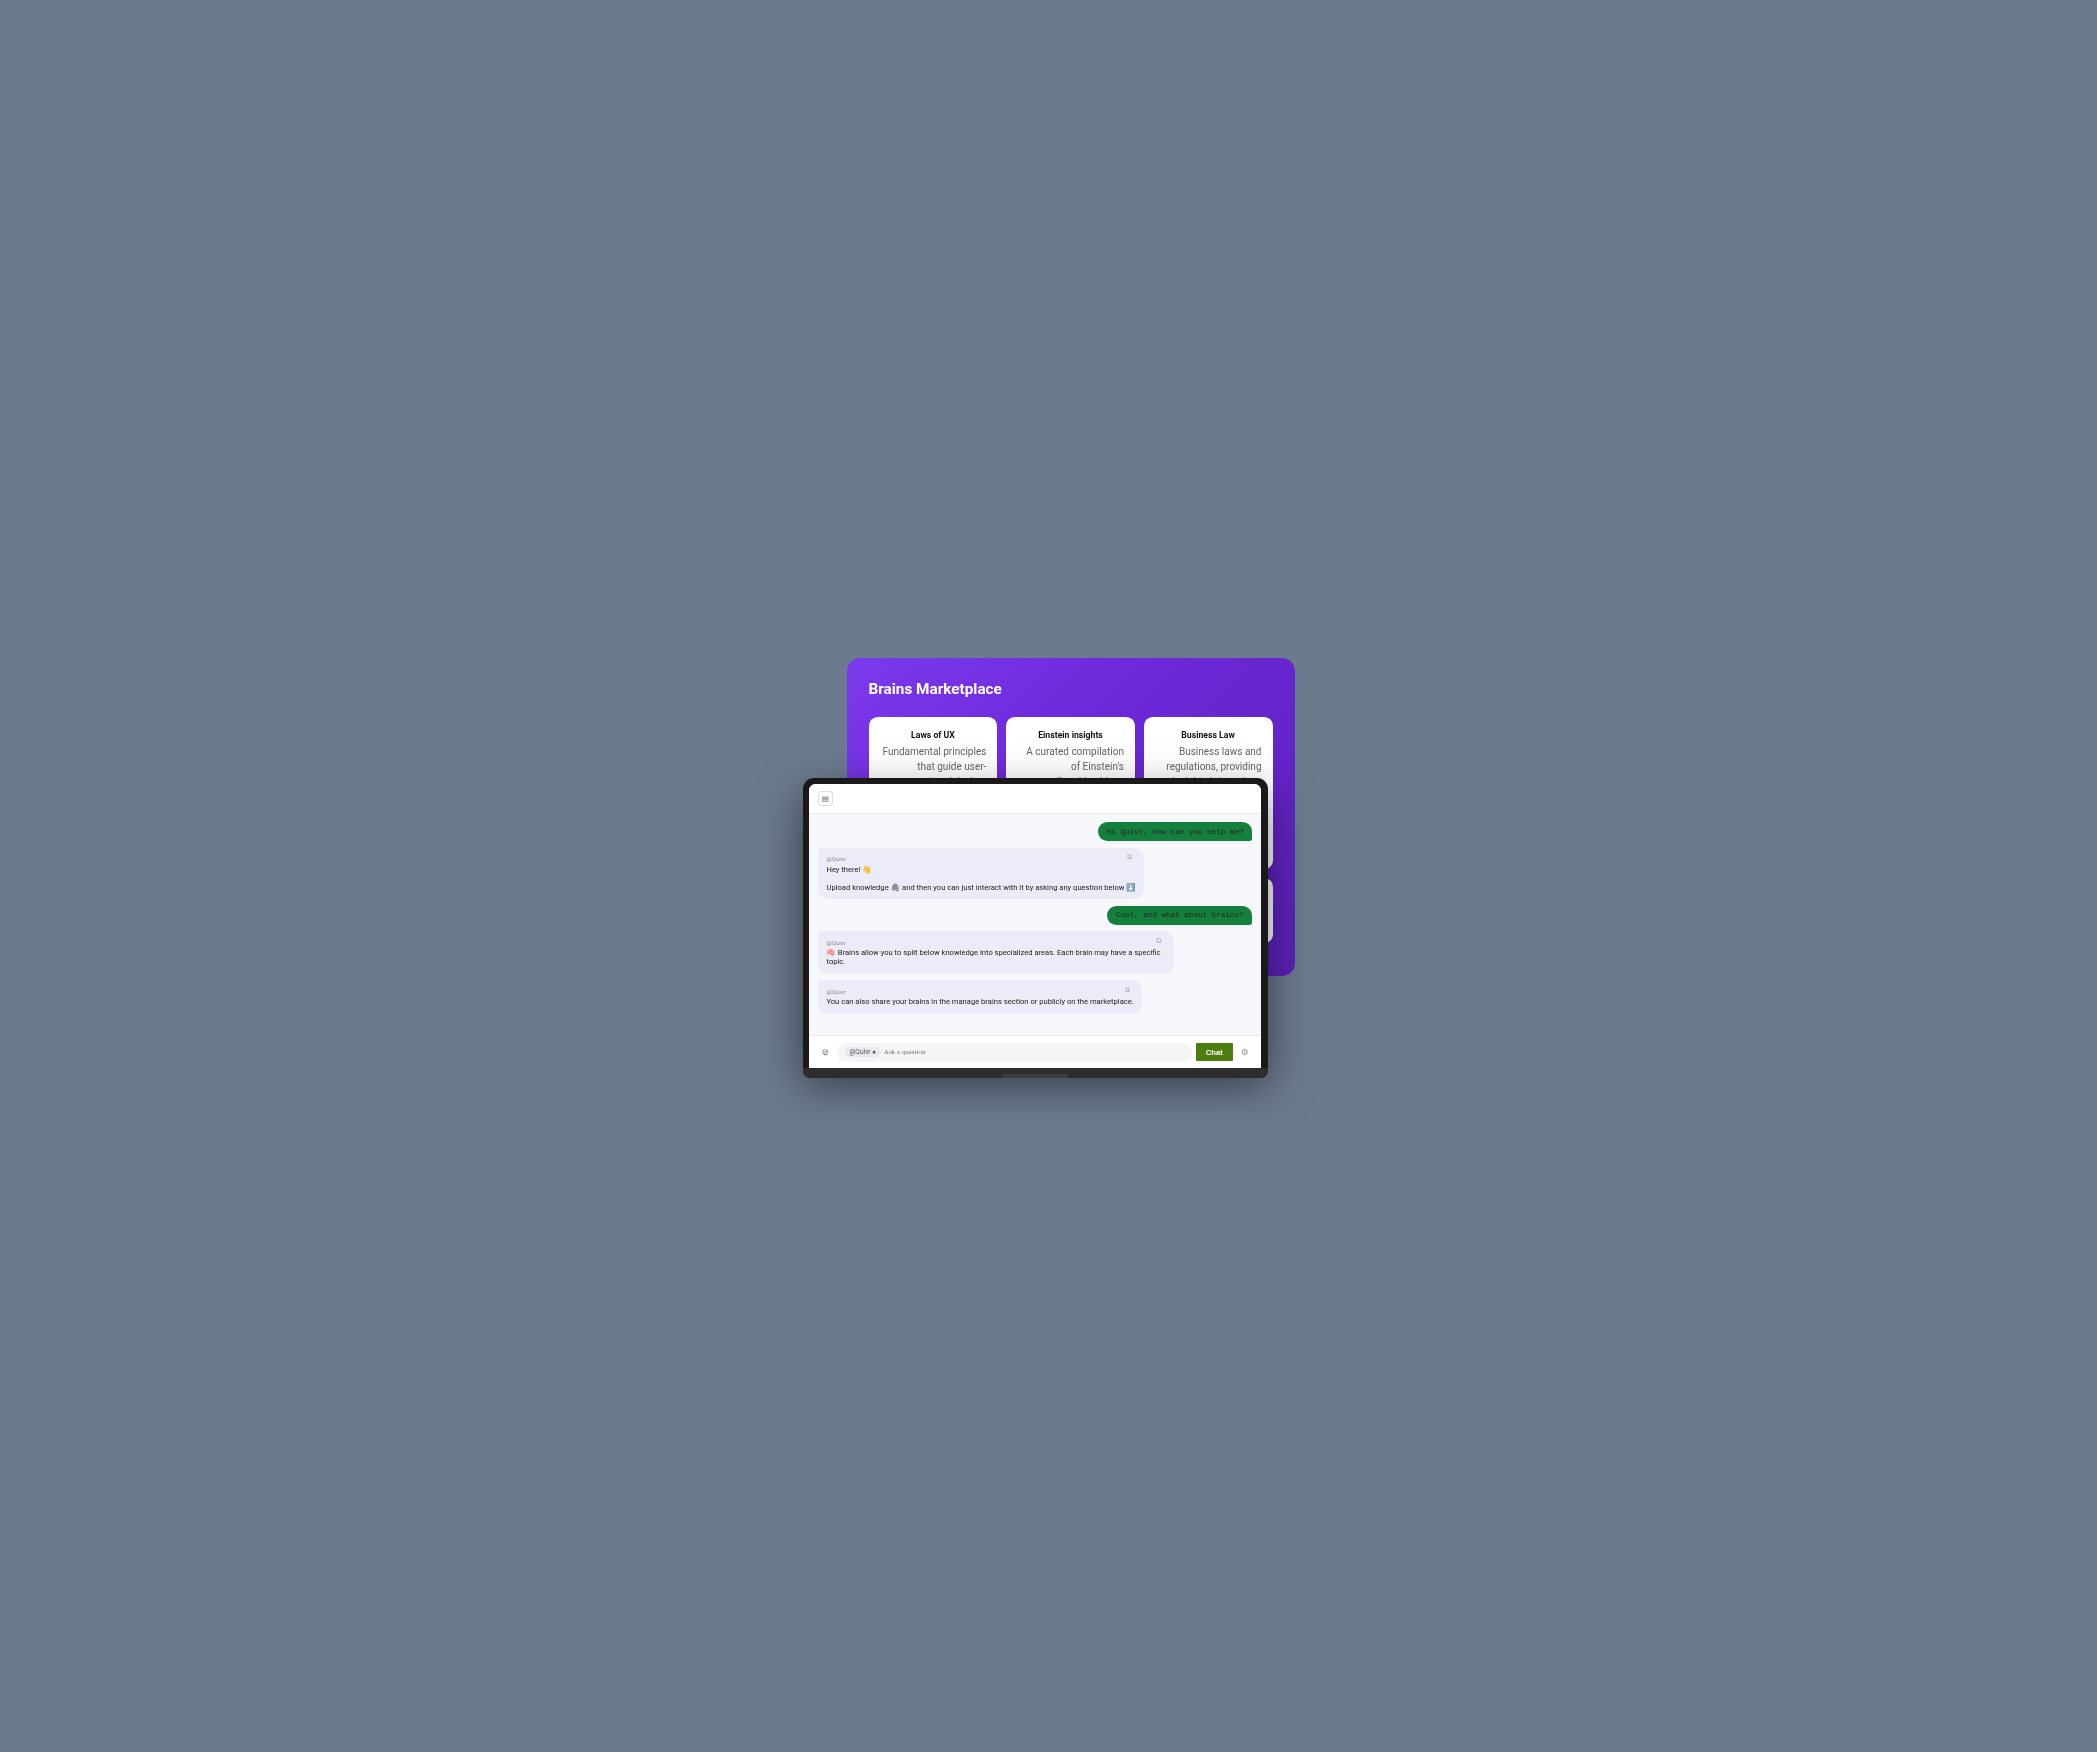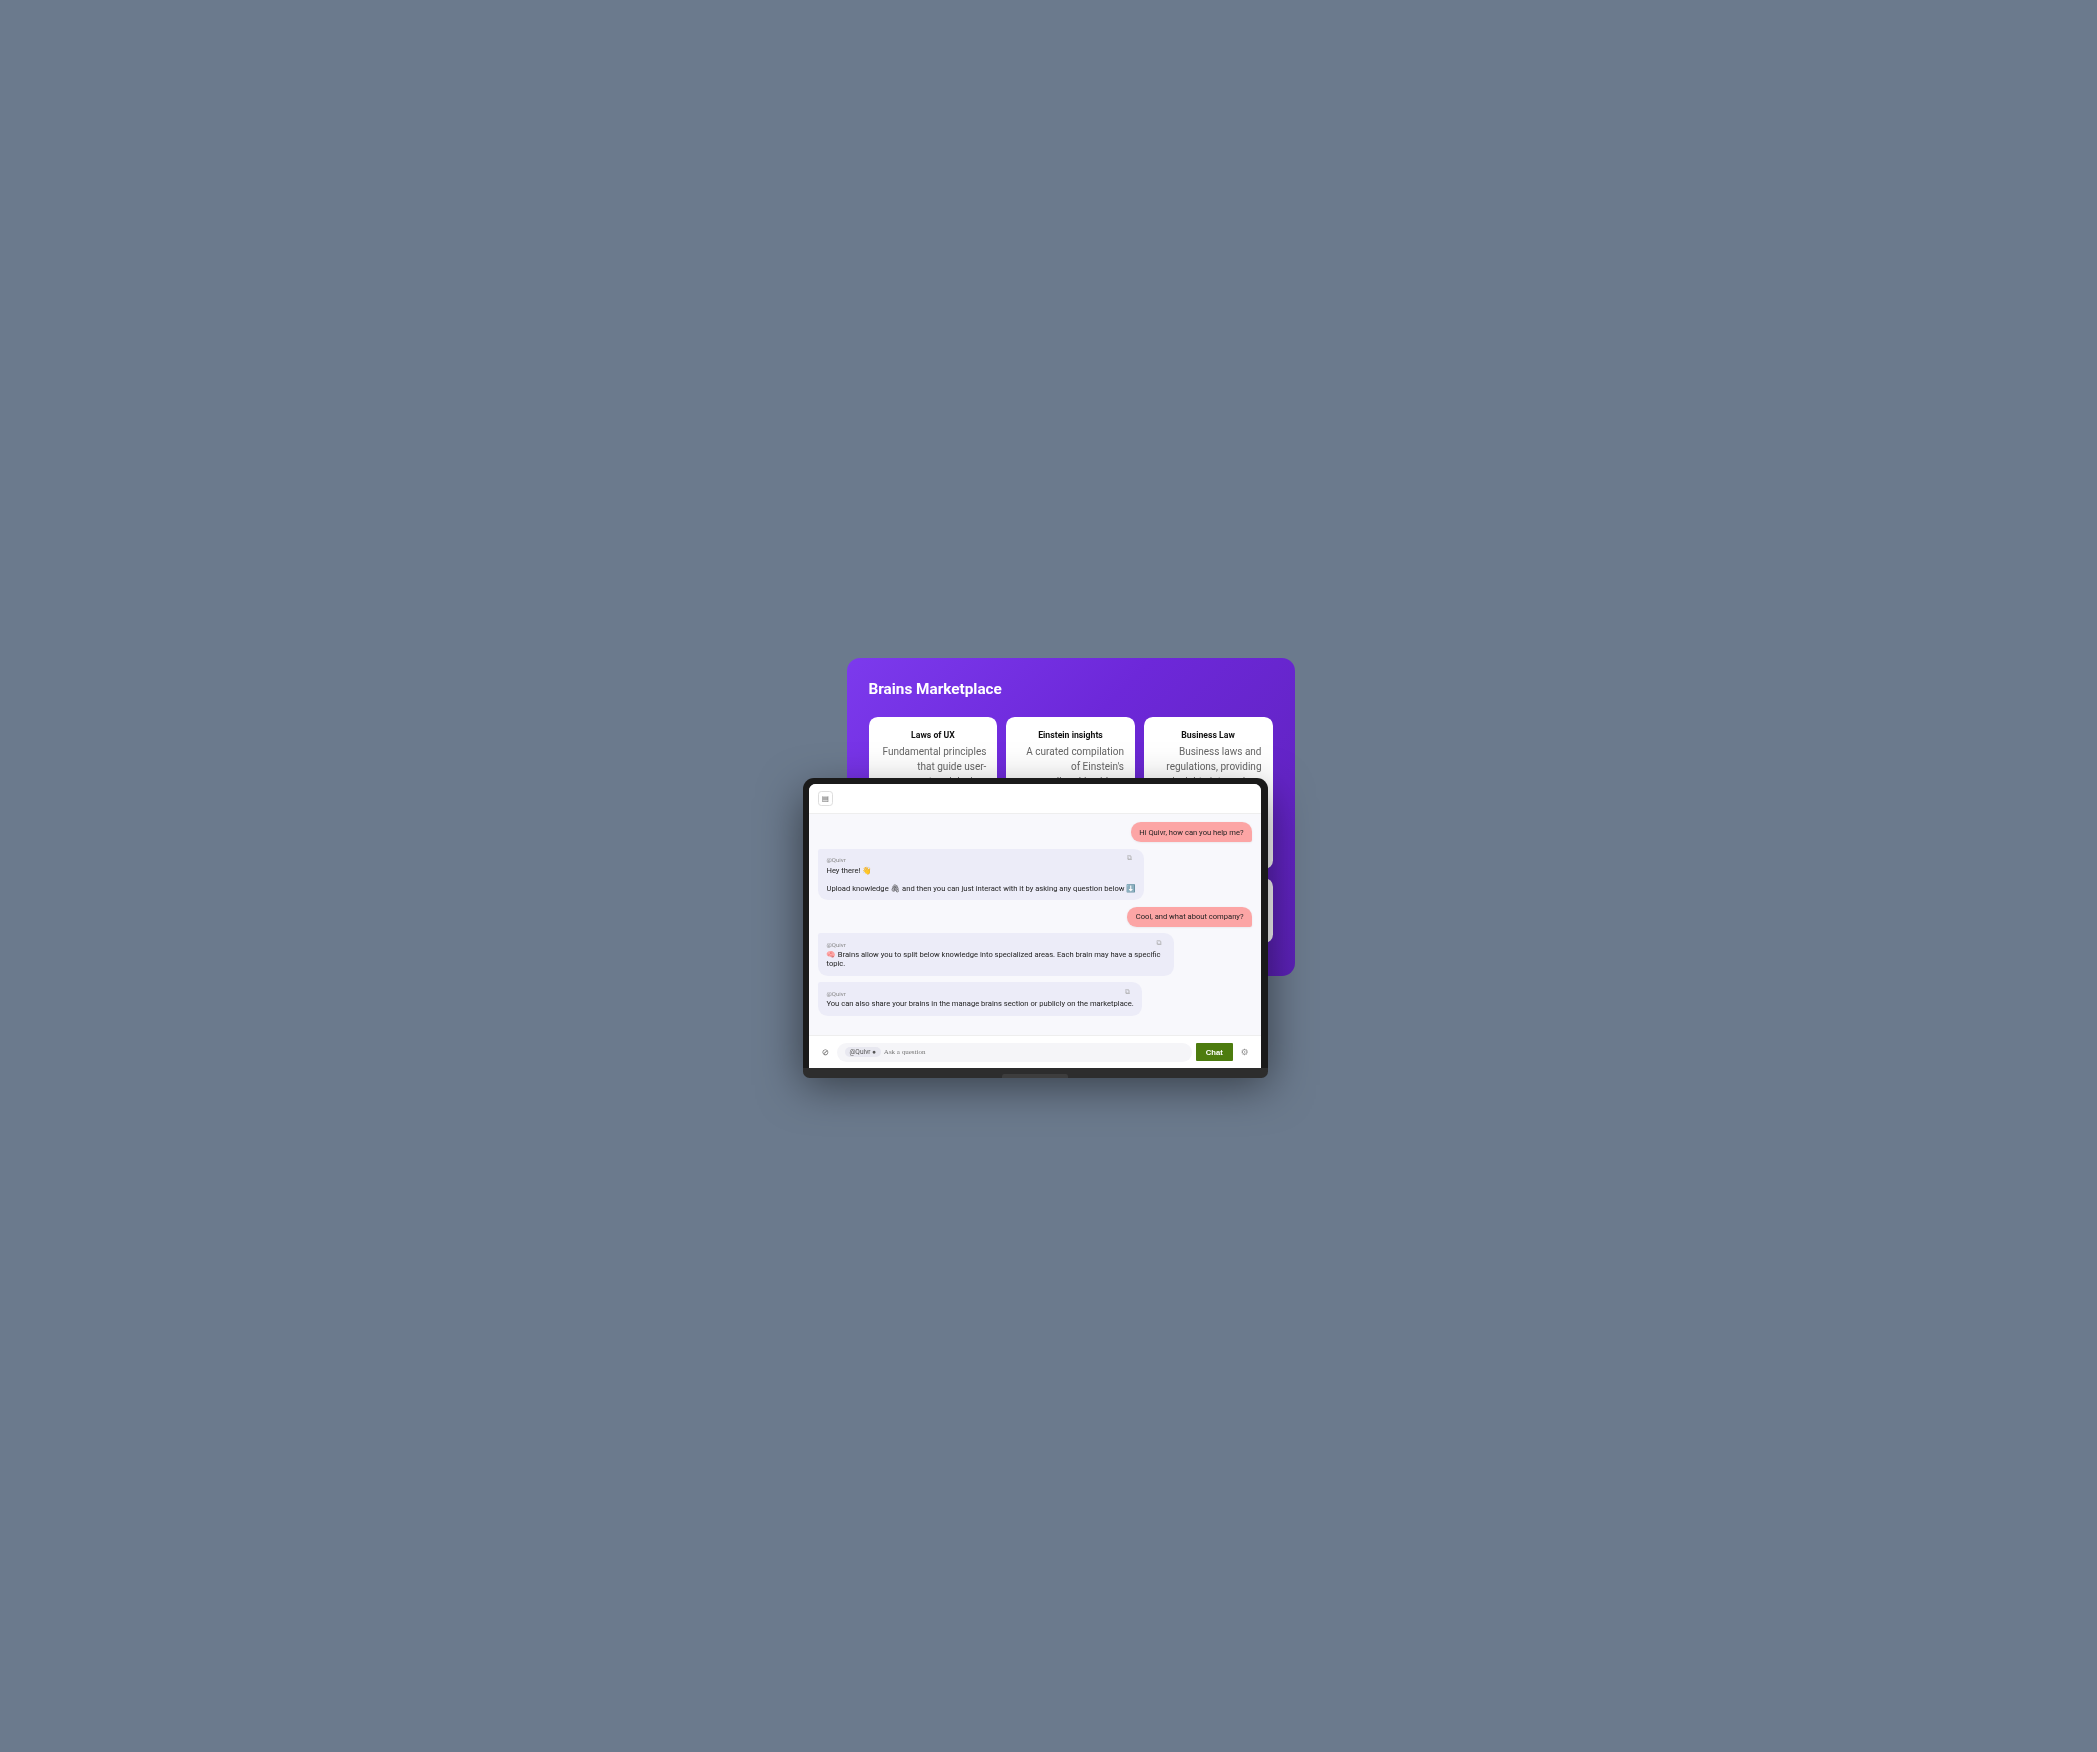--- a/index.html
+++ b/index.html
@@ -191,27 +191,28 @@
       flex: 1;
       overflow-y: auto;
       padding: 8.7px;
       display: flex;
       flex-direction: column;
       gap: 6.6px;
     }
 
     .msg-user {
       align-self: flex-end;
-      background: #fca5a5;
+      background: #15803d;
       border-radius: 9.8px 9.8px 2.2px 9.8px;
       padding: 5.5px 8.7px;
       font-size: 7.6px;
       color: #222;
       max-width: 70%;
       box-shadow: 0 0.5px 2.2px rgba(0,0,0,0.08);
+      font-family: Liberation Mono, monospace;
     }
 
     .msg-bot {
       align-self: flex-start;
       background: #ececf8;
       border-radius: 2.2px 9.8px 9.8px 9.8px;
       padding: 7.6px 8.7px;
       font-size: 7.6px;
       color: #222;
       max-width: 82%;
@@ -392,21 +393,21 @@
               <span>Hi Quivr, how can you help me?</span>
             </div>
 
             <div class="msg-bot">
               <div class="msg-bot-label">@Quivr</div>
               <span class="copy-icon">⧉</span>
               <div>Hey there! 👋<br><br>Upload knowledge 🖇 and then you can just interact with it by asking any question below ⬇️</div>
             </div>
 
             <div class="msg-user">
-              <span>Cool, and what about company?</span>
+              <span>Cool, and what about brains?</span>
             </div>
 
             <div class="msg-bot">
               <div class="msg-bot-label">@Quivr</div>
               <span class="copy-icon">⧉</span>
               <div>🧠 Brains allow you to split below knowledge into specialized areas. Each brain may have a specific topic.</div>
             </div>
 
             <div class="msg-bot">
               <div class="msg-bot-label">@Quivr</div>

